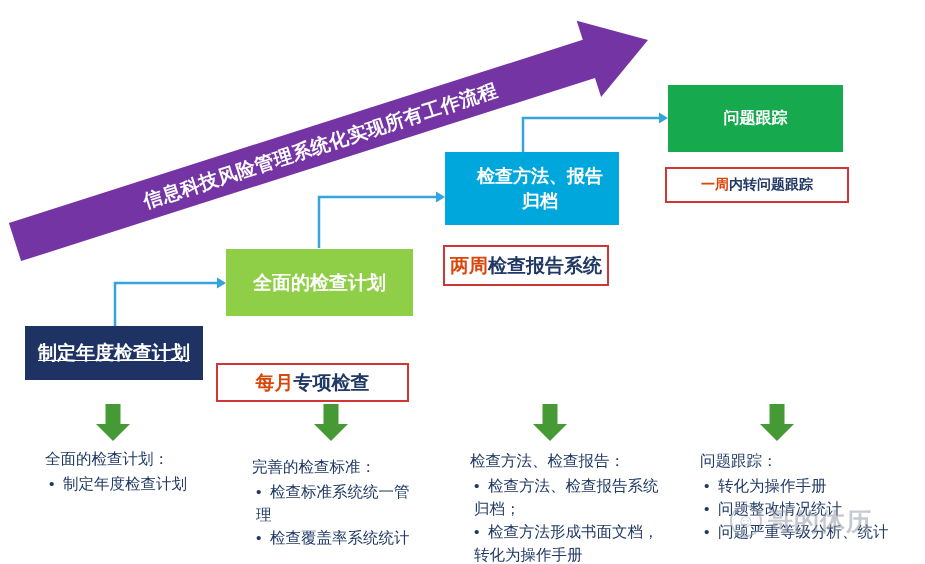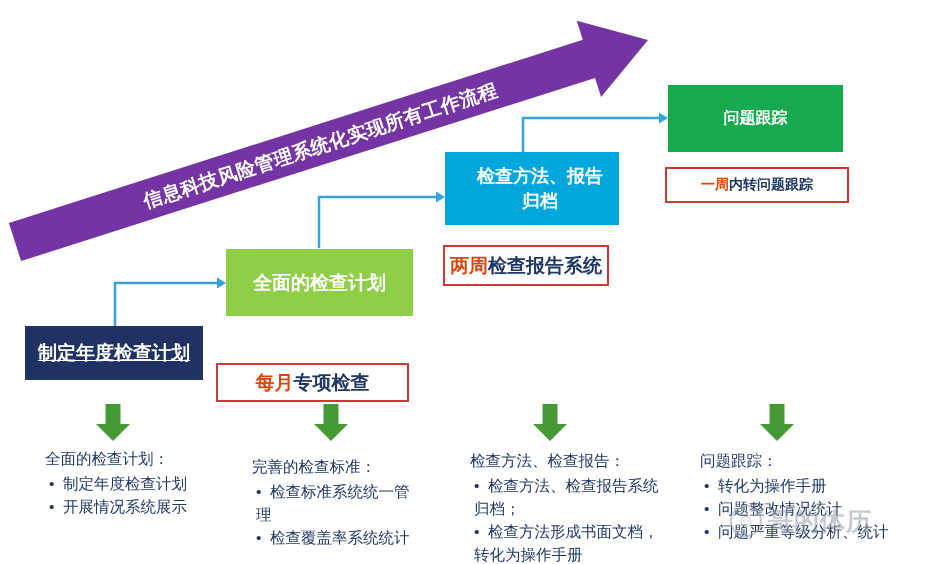--- a/index.html
+++ b/index.html
@@ -117,22 +117,20 @@
   <div class="abs down-arrow da4">
     <svg width="40" height="38" viewBox="0 0 40 38">
         <polygon points="12.5,0 27.5,0 27.5,20 37,20 20,37 3,20 12.5,20" fill="#469A35"></polygon>
       </svg>
   </div>
 
   <div class="abs col col1">
     <div class="heading">全面的检查计划：</div>
     <div class="bullet">
       <span class="btxt pre">制定年度检查计划</span></div>
-    <div class="bullet">
-      <span class="btxt pre">开展情况系统展示</span></div>
   </div>
 
   <div class="abs col col2">
     <div class="heading">完善的检查标准：</div>
     <div class="bullet">
       <span class="btxt pre">检查标准系统统一管
 理</span></div>
     <div class="bullet">
       <span class="btxt pre">检查覆盖率系统统计</span></div>
   </div>

